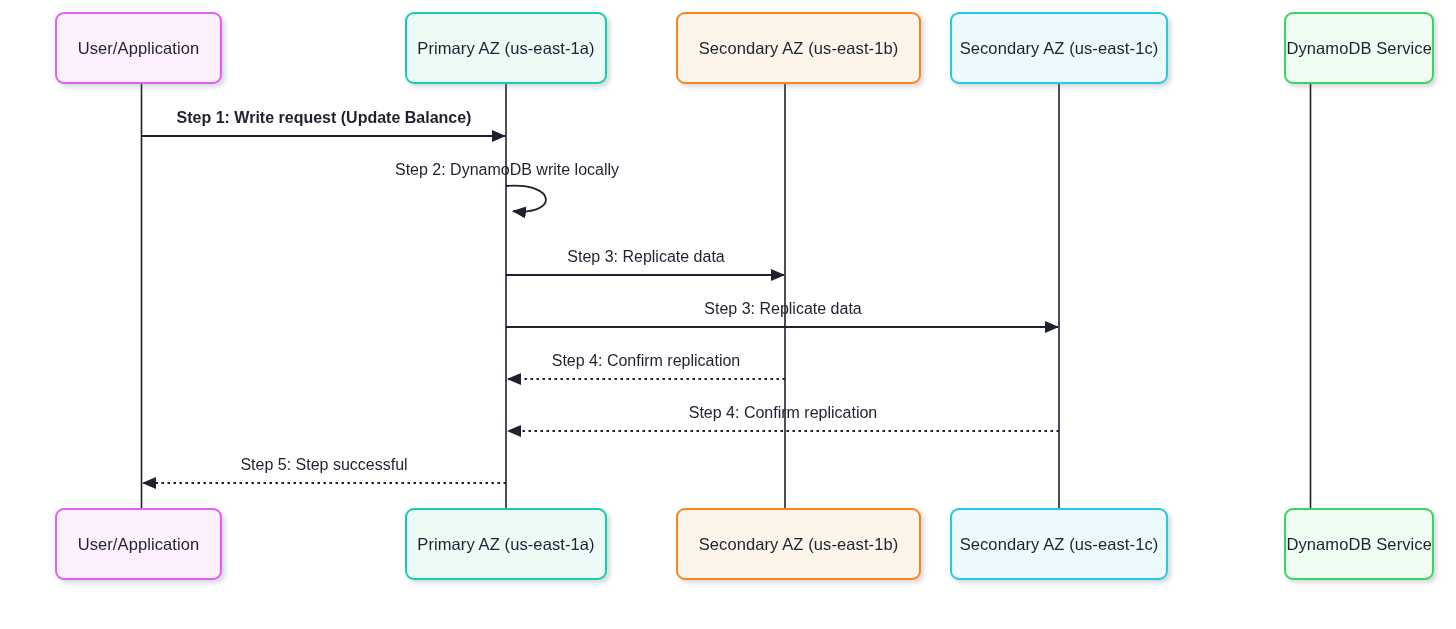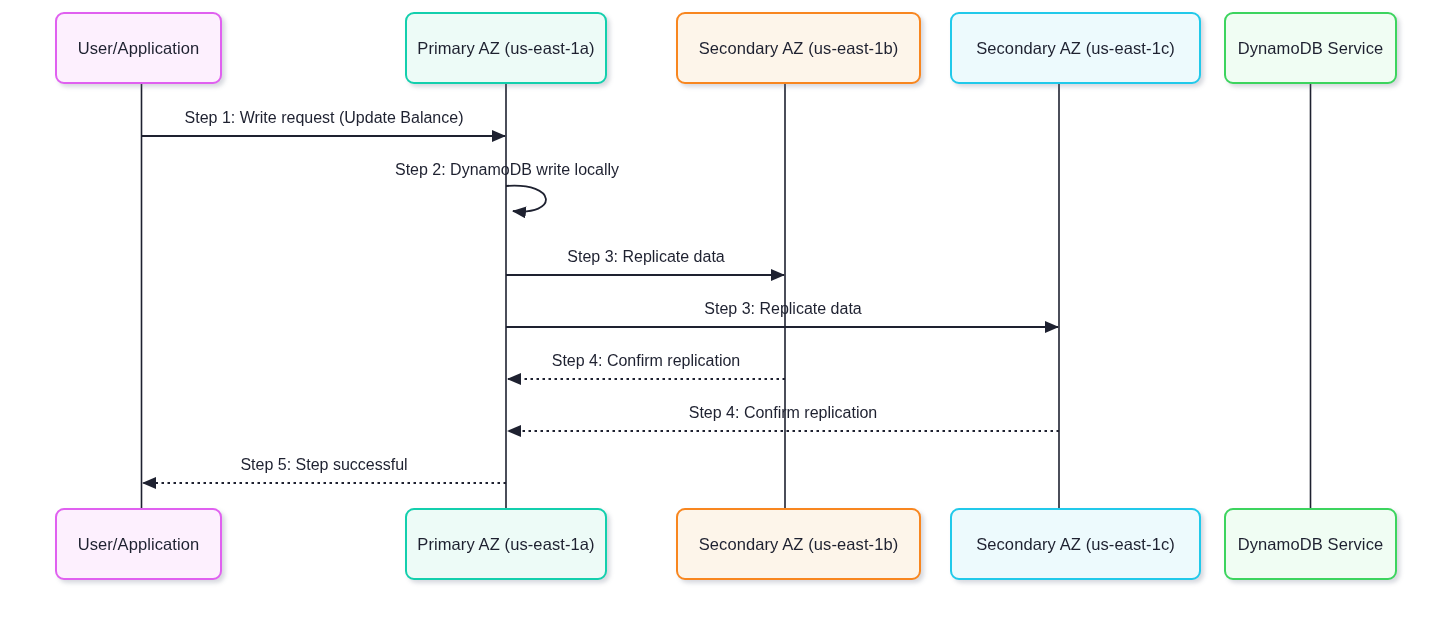--- a/index.html
+++ b/index.html
@@ -28,33 +28,33 @@
     letter-spacing: 0.1px;
     box-shadow: 3px 3px 4px rgba(110, 120, 140, 0.28);
     background: #fff;
     z-index: 3;
   }
   .row-top    { top: 12px; }
   .row-bottom { top: 508px; }
   .pos-0 { left: 55px;   width: 167px; }
   .pos-1 { left: 405px;  width: 202px; }
   .pos-2 { left: 676px;  width: 245px; }
-  .pos-3 { left: 950px;  width: 251px; }
-  .pos-4 { left: 1224px; width: 173px; }
+  .pos-3 { left: 950px;  width: 218px; }
+  .pos-4 { left: 1284px; width: 150px; justify-content: flex-end; }
 
   
   .msg {
     position: absolute;
     transform: translateX(-50%);
     white-space: nowrap;
     font-size: 16px;
     z-index: 2;
     line-height: 19px;
   }
-  .m1 { left: 324px; top: 108px; }
+  .m1 { left: 324px; top: 108px; font-weight: bold; }
   .m2 { left: 507px; top: 160px; }
   .m3 { left: 646px; top: 247px; }
   .m4 { left: 783px; top: 299px; }
   .m5 { left: 646px; top: 351px; }
   .m6 { left: 783px; top: 403px; }
   .m7 { left: 324px; top: 455px; }
 
   
   .lifeline { stroke: var(--line, #1e2130); stroke-width: 1.6; }
   .msg-line { stroke: var(--line, #1e2130); stroke-width: 1.8; fill: none; }

